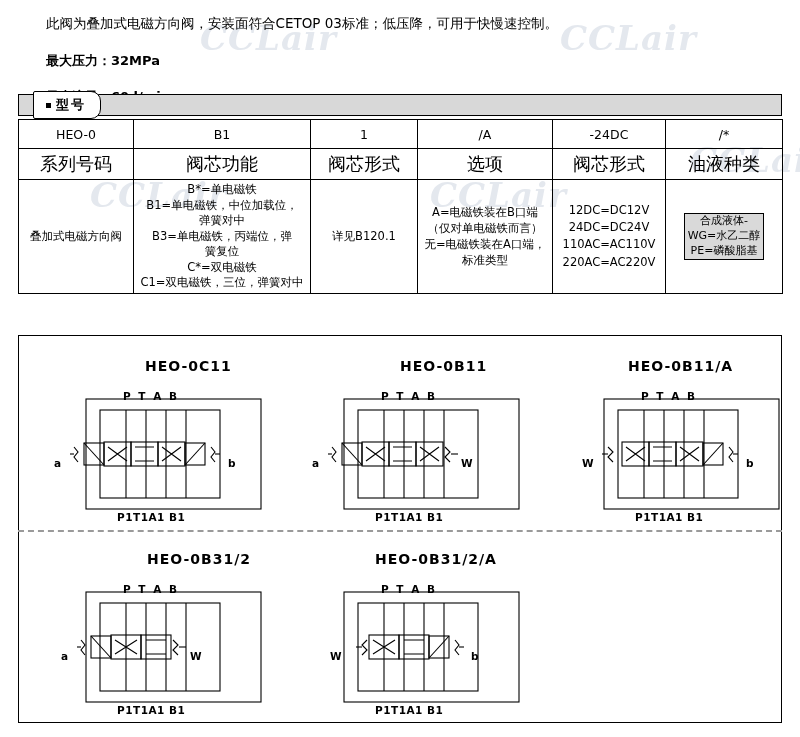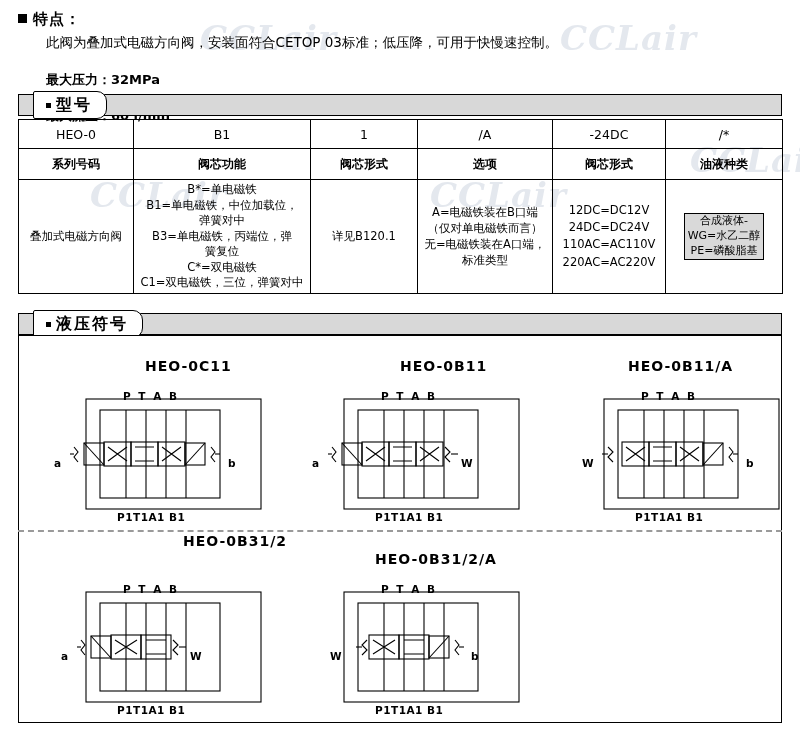--- a/index.html
+++ b/index.html
@@ -65,21 +65,21 @@
   .sec-tab {
     position: absolute;
     left: 14px;
     top: -4px;
     height: 26px;
     background: #fff;
     border: 1px solid #000;
     padding: 0 14px 0 12px;
     display: flex;
     align-items: center;
-    font-size: 16px;
+    font-size: 13px;
     font-weight: bold;
     letter-spacing: 2px;
     border-radius: 2px 10px 10px 2px;
   }
   .sec-tab .dot {
     display: inline-block;
     width: 5px;
     height: 5px;
     background: #000;
     margin-right: 5px;
@@ -96,21 +96,21 @@
     table-layout: fixed;
   }
   table.model td {
     border: 1px solid #000;
     font-size: 11.5px;
     text-align: center;
     vertical-align: middle;
     padding: 2px 3px;
   }
   table.model tr.r1 td { height: 24px; font-size: 12.5px; }
-  table.model tr.r2 td { height: 26px; font-size: 12px; font-weight: bold; }
+  table.model tr.r2 td { height: 26px; font-size: 18px; }
   table.model tr.r3 td { height: 92px; vertical-align: middle; }
   td.lefty {
     text-align: left;
     padding-left: 8px;
     line-height: 1.35;
     font-size: 11.5px;
   }
   td.c-name { font-size: 12.5px; font-weight: normal; }
   .opt-cell { line-height: 1.4; font-size: 11.5px; }
   .volt-cell { line-height: 1.5; font-size: 11.5px; }
@@ -191,23 +191,20 @@
     <div class="wm" style="left:430px; top:175px;">CCLair</div>
     <div class="wm" style="left:690px; top:140px;">CCLair</div>
     <div class="wm" style="left:150px; top:370px;">CCLair</div>
     <div class="wm" style="left:500px; top:370px;">CCLair</div>
     <div class="wm" style="left:95px;  top:560px;">CCLair</div>
     <div class="wm" style="left:300px; top:640px;">CCLair</div>
     <div class="wm" style="left:620px; top:630px;">CCLair</div>
   </div>
 
   <div class="features">
-    <div class="feat-title">
-      <span class="bullet"></span><span>特点：</span>
-    </div>
     <div class="feat-line">此阀为叠加式电磁方向阀，安装面符合CETOP 03标准；低压降，可用于快慢速控制。</div>
     <div class="feat-line sub">最大压力：32MPa</div>
     <div class="feat-line sub">最大流量：60 l/min</div>
   </div>
 
   <div class="sec-bar" style="left:18px; top:94px; width:764px;">
     <div class="sec-tab">
       <span class="dot"></span>
         <span>型号</span>
     </div>
@@ -267,35 +264,29 @@
         <div class="oil-box">
           <div>合成液体-</div>
           <div>WG=水乙二醇</div>
           <div>PE=磷酸脂基</div>
         </div>
       </td>
     </tr>
   </tbody>
     </table>
 
-  <div class="sec-bar" style="left:18px; top:313px; width:764px;">
-    <div class="sec-tab">
-      <span class="dot"></span>
-        <span>液压符号</span>
-    </div>
-  </div>
 
   <div class="sym-panel"></div>
   <div class="sym-divider"></div>
 
   <div class="cell-title" style="left:145px; top:358px;">HEO-0C11</div>
   <div class="cell-title" style="left:400px; top:358px;">HEO-0B11</div>
   <div class="cell-title" style="left:628px; top:358px;text-align:center;">HEO-0B11/A</div>
 
-  <div class="cell-title" style="left:147px; top:533px;margin-left:36px;">HEO-0B31/2</div>
+  <div class="cell-title" style="left:147px; top:551px;">HEO-0B31/2</div>
   <div class="cell-title" style="left:375px; top:551px;">HEO-0B31/2/A</div>
 
   <div class="diagram" style="left:60px; top:385px;">
     <svg width="215" height="145" viewBox="0 0 215 145">
       <g fill="none" stroke="#000" stroke-width="1.1">
         <rect x="26" y="14" width="175" height="110"></rect>
         <rect x="40" y="25" width="120" height="88"></rect>
 
         <line x1="66" y1="25" x2="66" y2="113"></line>
         <line x1="86" y1="25" x2="86" y2="113"></line>

